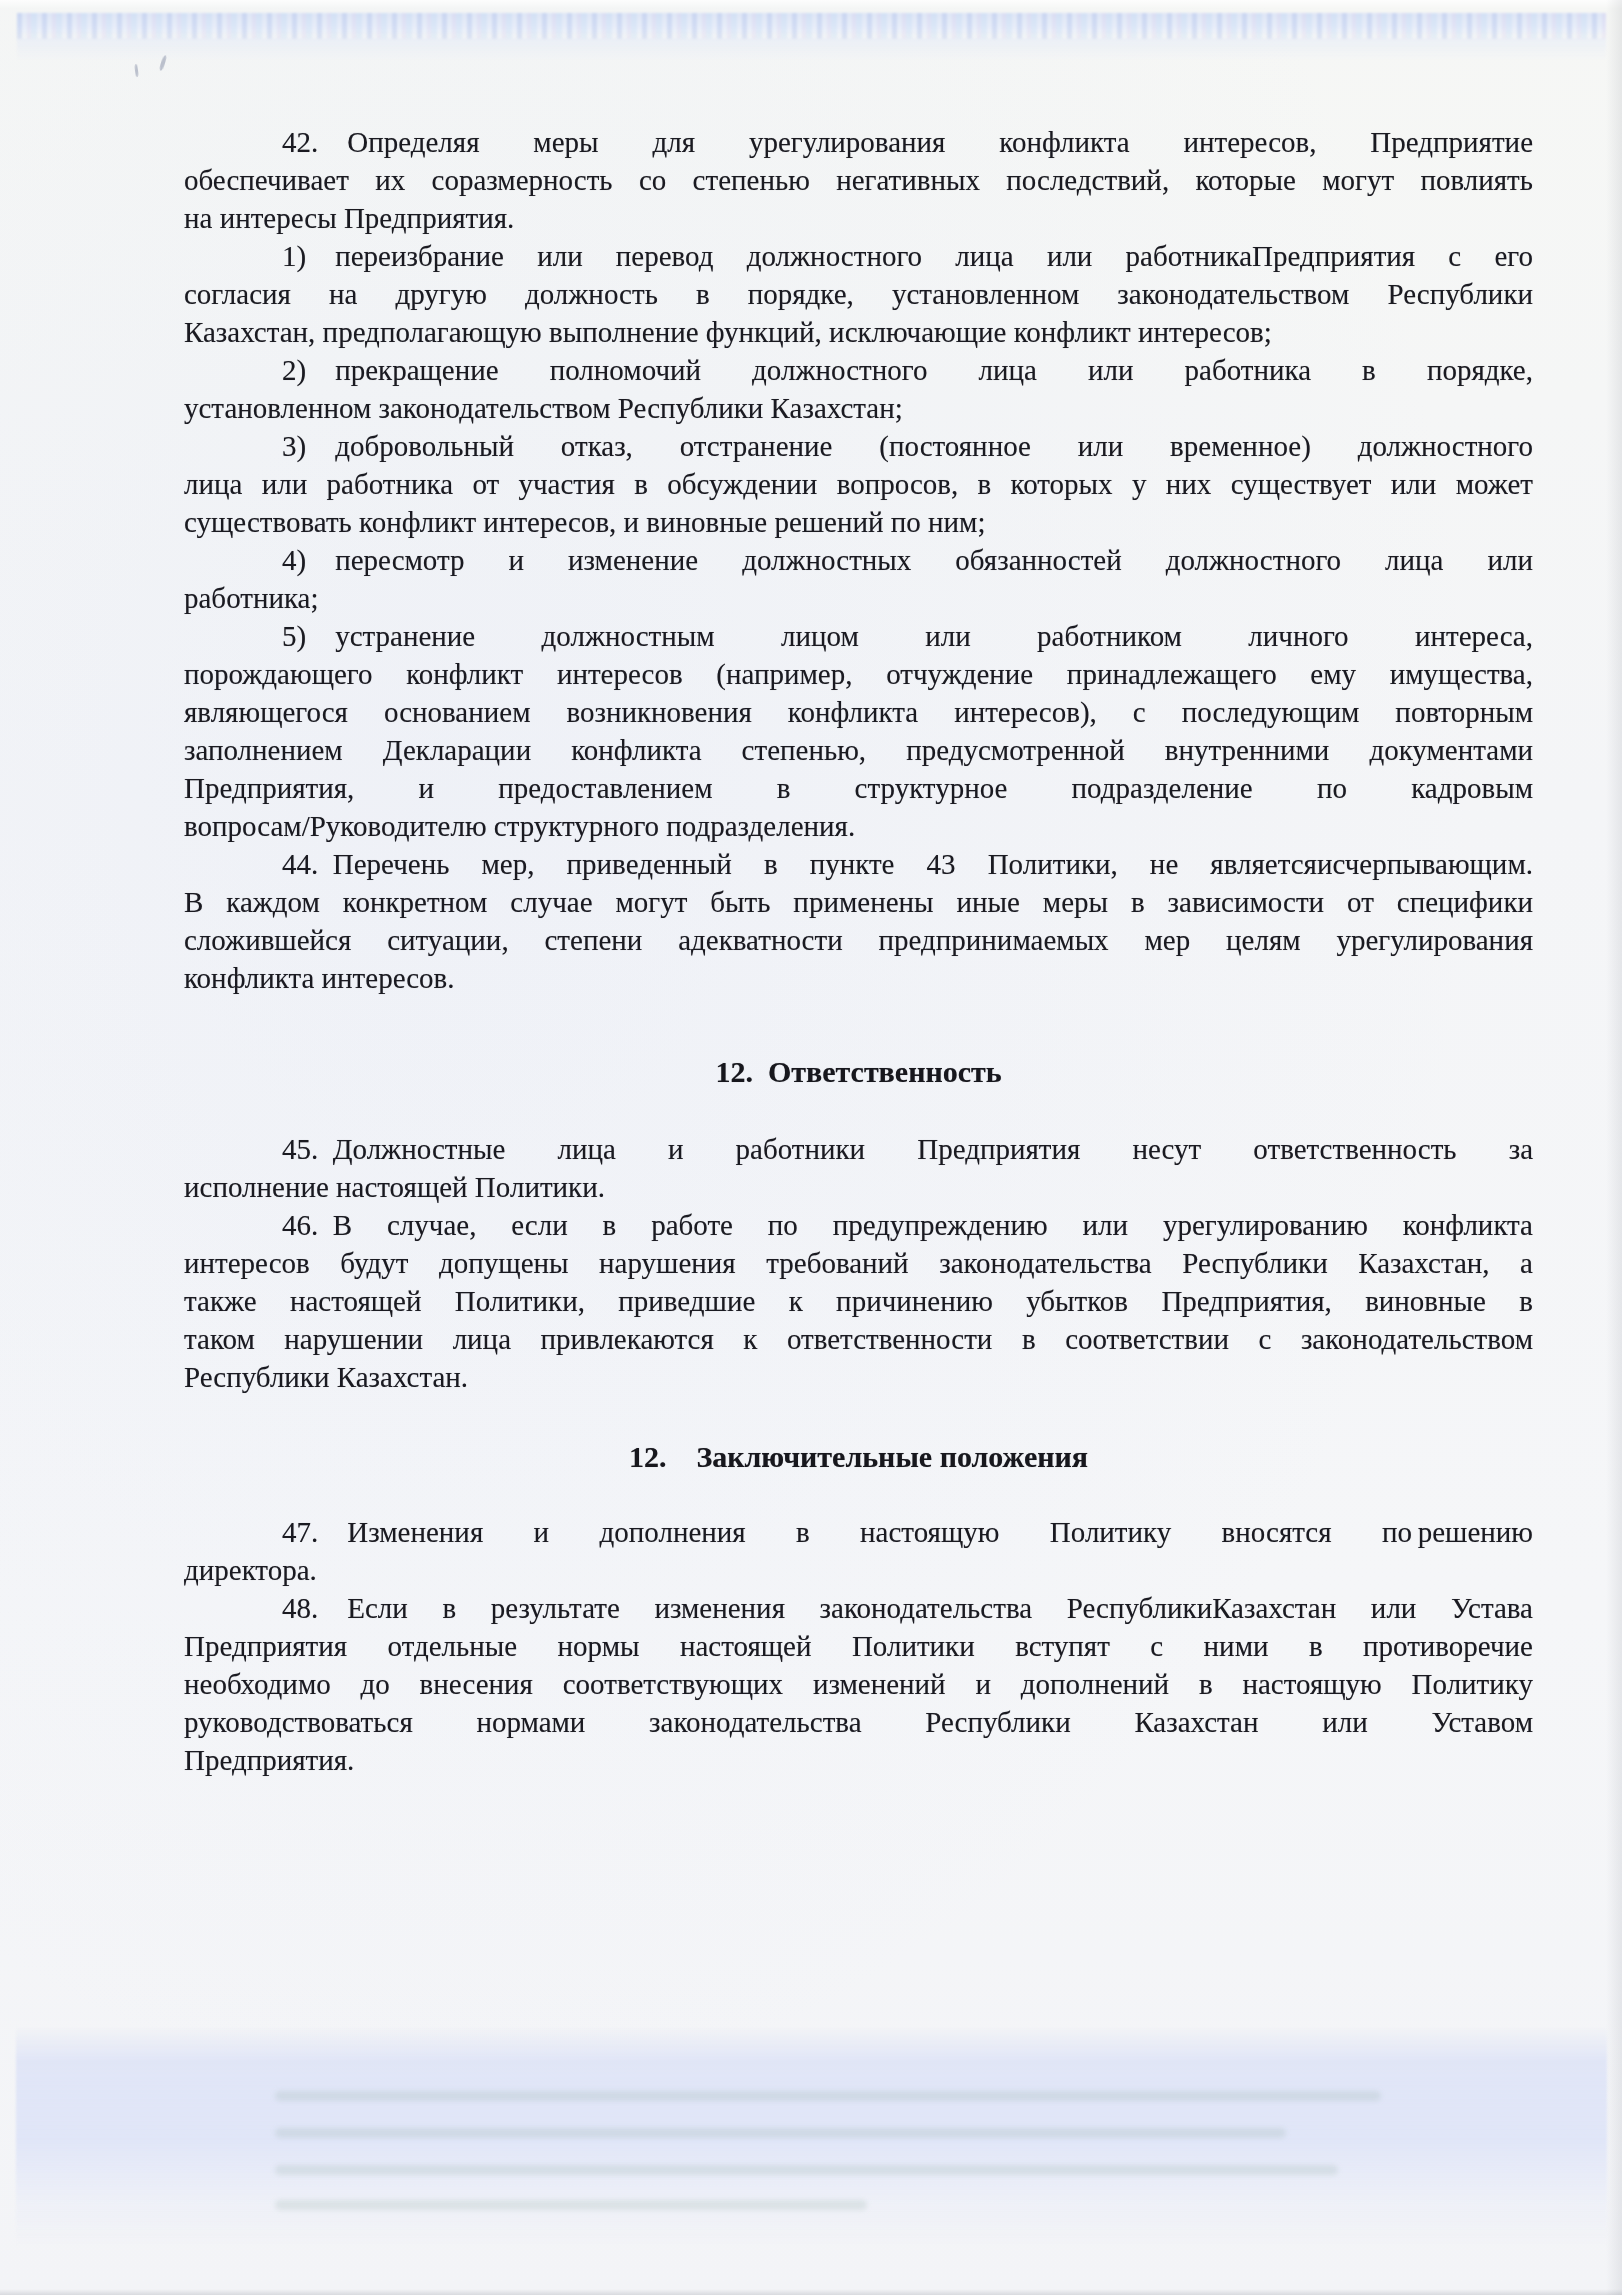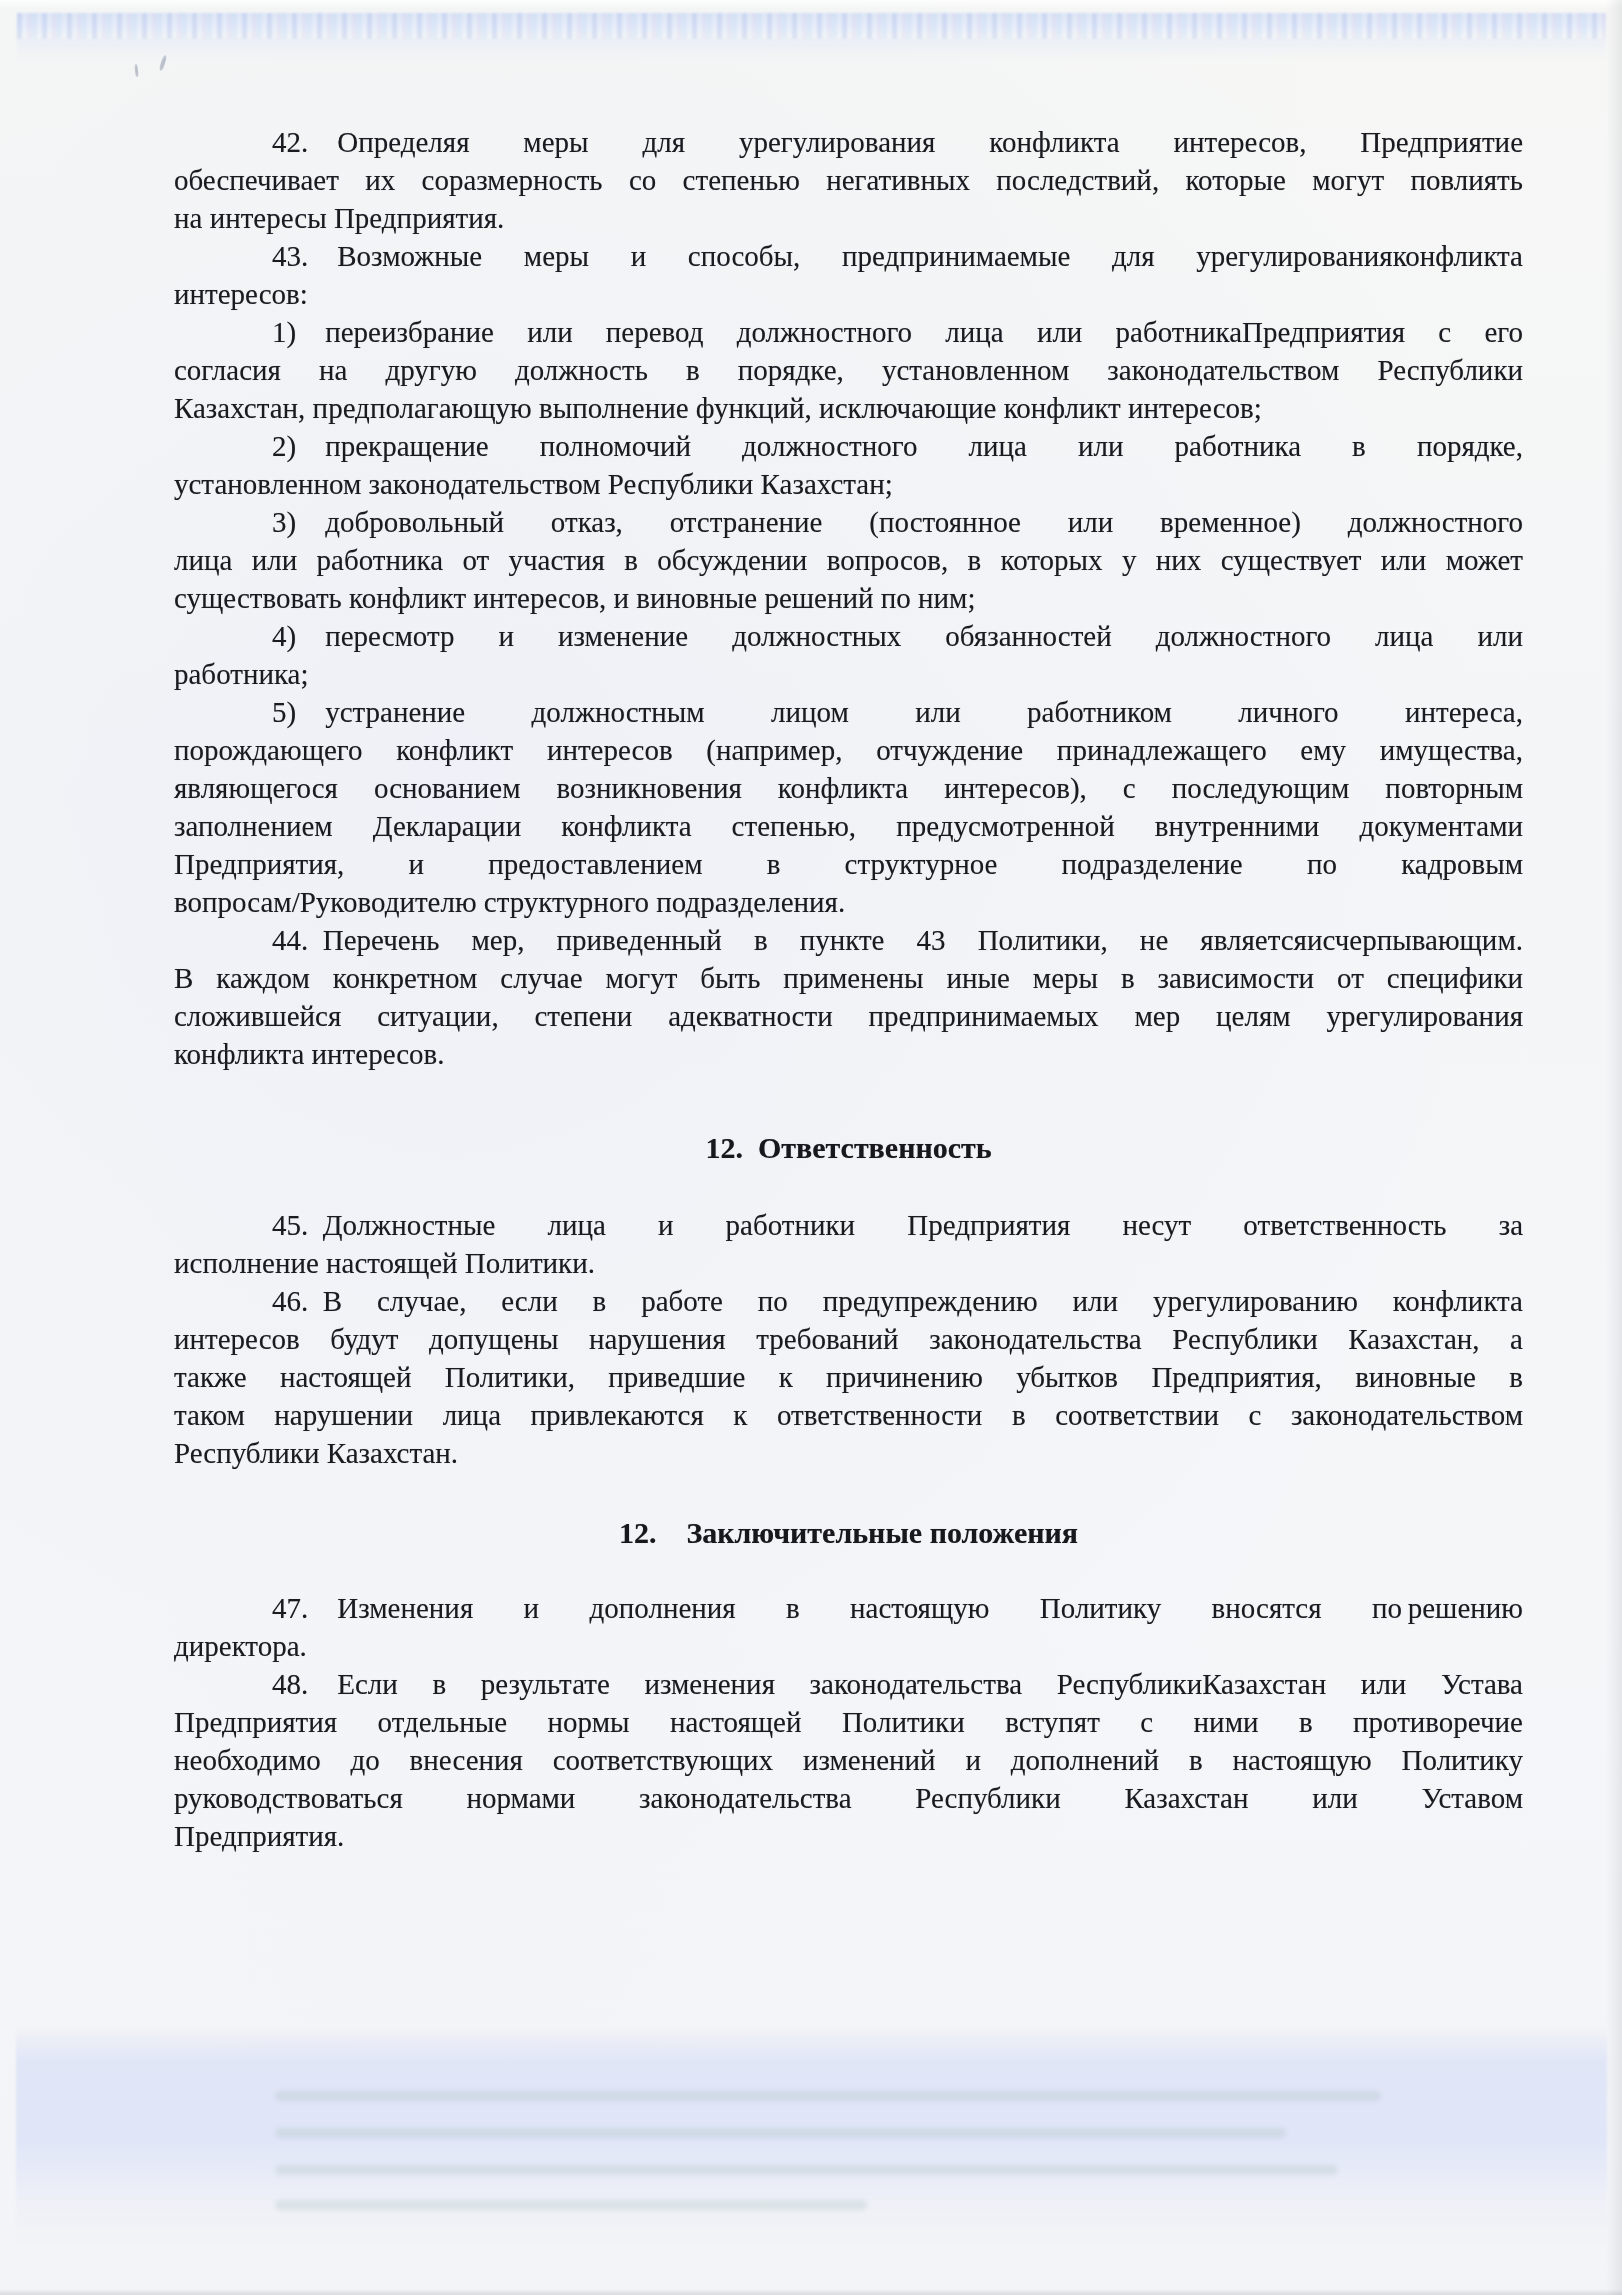--- a/index.html
+++ b/index.html
@@ -29,21 +29,21 @@
   .scan-band-top::after {
     content:""; position:absolute; left:0; top:25px; width:100%; height:22px;
     background:linear-gradient(180deg, rgba(223,231,248,0.45), rgba(223,231,248,0));
   }
   
   .mark { position:absolute; background:#8d95ab; opacity:0.55; filter:blur(0.7px); border-radius:60% 40% 55% 45%; }
   .mark1 { left:161px; top:55px;  width:3.9px; height:15.7px; transform:rotate(16deg); }
   .mark2 { left:135px; top:64px;  width:3.3px; height:13px; transform:rotate(-8deg); }
   
   .content {
-    position:absolute; left:174px; top:123px; width:1349px;
+    position:absolute; left:184px; top:123px; width:1349px;
     font-size:29px; line-height:38px; color:#1a1a21;
     text-shadow:0 0 0.7px rgba(26,26,33,0.38);
   }
   .para { margin:0; }
   .line { text-align:justify; text-align-last:justify; }
   .line.first { padding-left:98px; }
   .line.last { text-align-last:left; }
   .heading {
     font-weight:bold; text-align:center; font-size:30px; line-height:38px;
     color:#17171d; text-shadow:0 0 0.7px rgba(23,23,29,0.45);
@@ -82,24 +82,20 @@
   <div class="edge-top"></div>
   <div class="scan-band-top"></div>
   <div class="mark mark1"></div>
   <div class="mark mark2"></div>
 
   <div class="content" id="doc-content">
       <div class="para">
         <div class="line first">42. Определяя меры для урегулирования конфликта интересов, Предприятие</div>
         <div class="line">обеспечивает их соразмерность со степенью негативных последствий, которые могут повлиять</div>
         <div class="line last">на интересы Предприятия.</div>
-      </div>
-      <div class="para">
-        <div class="line first">43. Возможные меры и способы, предпринимаемые для урегулированияконфликта</div>
-        <div class="line last">интересов:</div>
       </div>
       <div class="para">
         <div class="line first">1) переизбрание или перевод должностного лица или работникаПредприятия с его</div>
         <div class="line">согласия на другую должность в порядке, установленном законодательством Республики</div>
         <div class="line last">Казахстан, предполагающую выполнение функций, исключающие конфликт интересов;</div>
       </div>
       <div class="para">
         <div class="line first">2) прекращение полномочий должностного лица или работника в порядке,</div>
         <div class="line last">установленном законодательством Республики Казахстан;</div>
       </div>

